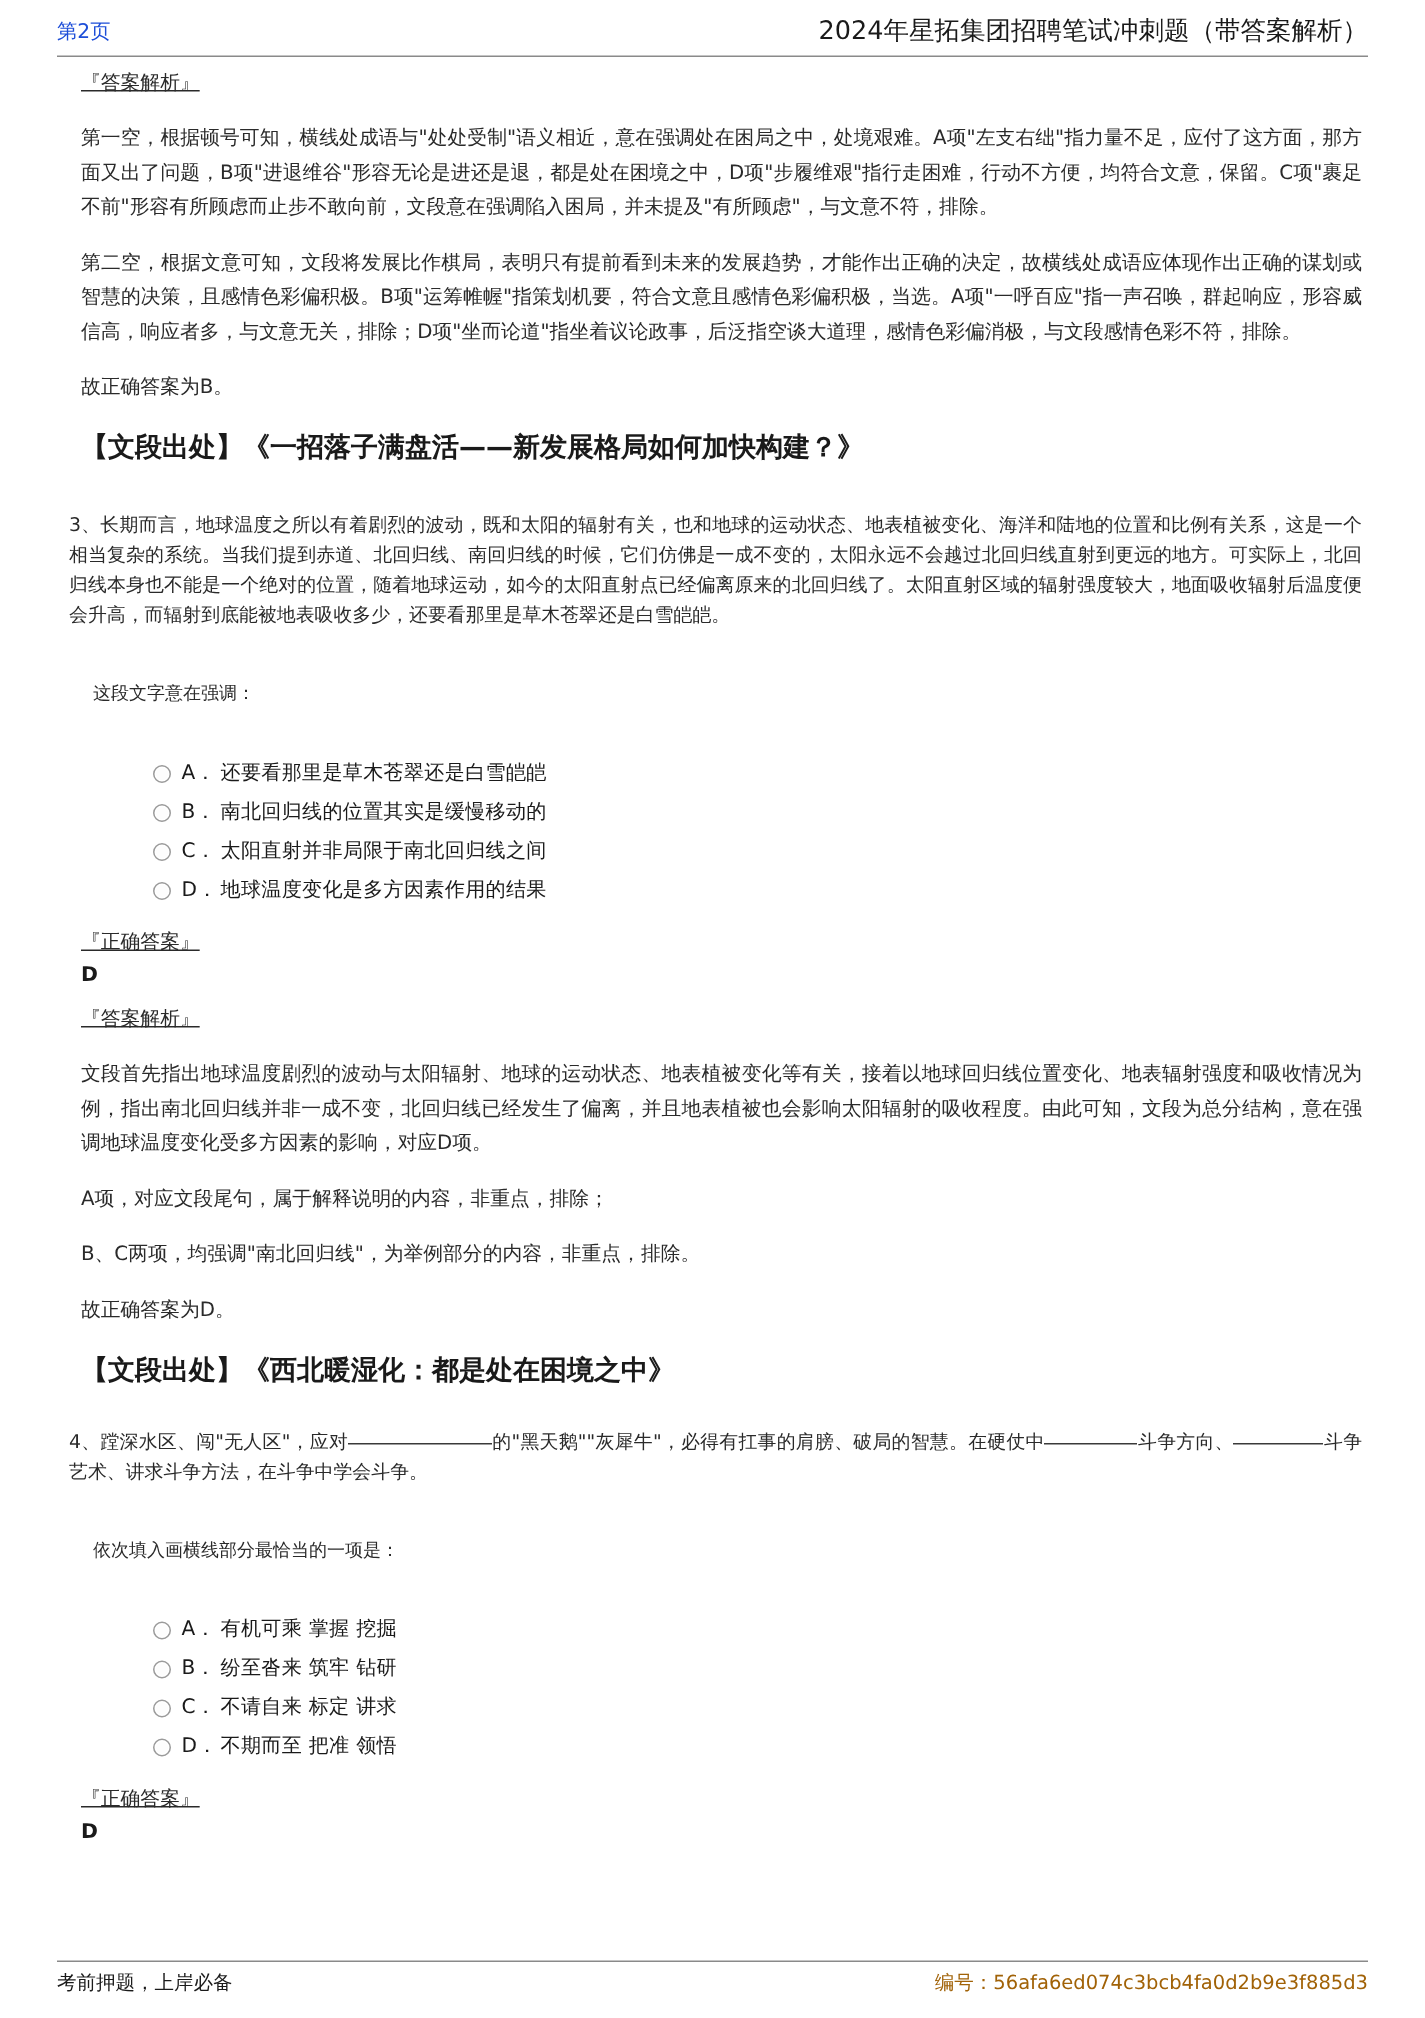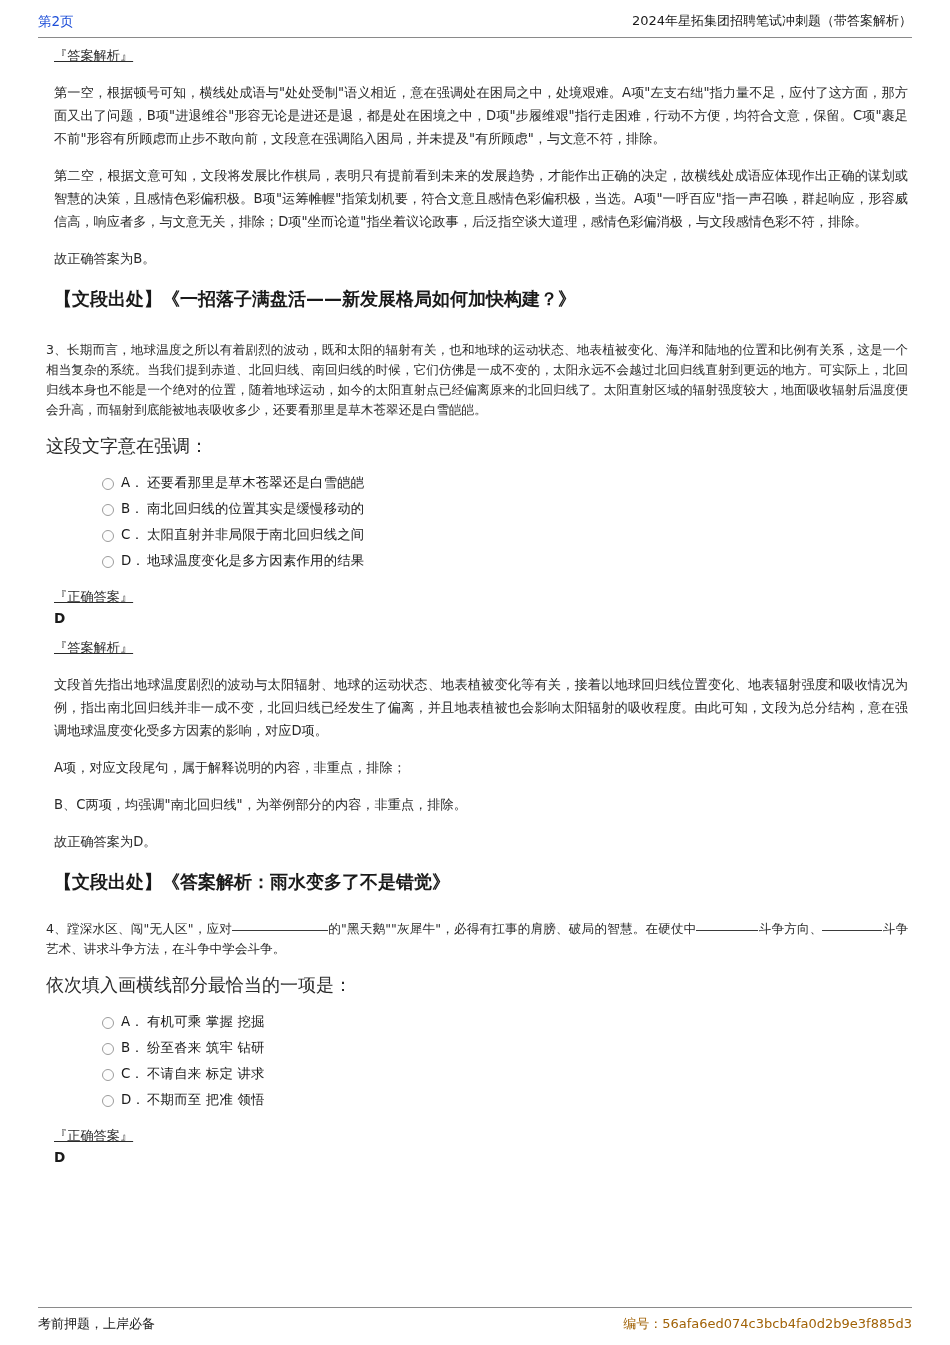--- a/index.html
+++ b/index.html
@@ -35,21 +35,21 @@
     justify-content: space-between;
     box-sizing: border-box;
   }
   .page-header .hdr-left {
     font-size: 13.5px;
     line-height: 18px;
     color: #1d4ed8;
     letter-spacing: 0px;
   }
   .page-header .hdr-right {
-    font-size: 13px;
+    font-size: 17px;
     line-height: 18px;
     color: #1a1a1a;
     letter-spacing: 0px;
   }
 
   
   .content {
     position: absolute;
     top: 45px;
     left: 46px;
@@ -84,24 +84,24 @@
 
   .source {
     font-size: 18px;
     line-height: 22px;
     color: #1a1a1a;
     margin: 0 0 0 8px;
     font-weight: 700;
   }
 
   .stem {
-    font-size: 18px;
+    font-size: 12px;
     line-height: 20px;
     color: #2a2a2a;
-    margin: 0;
+    margin: 16px;
   }
 
   .answer-key {
     font-size: 13.6px;
     line-height: 21px;
     color: #1a1a1a;
     margin: 0 0 0 8px;
     font-weight: 600;
   }
 
@@ -164,21 +164,21 @@
 
   
   .page-footer {
     position: absolute;
     left: 38px;
     right: 38px;
     bottom: 12px;
     height: 26px;
     border-top: 1px solid #8a8a8a;
     display: flex;
-    align-items: center;
+    align-items: flex-start;
     justify-content: space-between;
     padding-top: 6px;
     box-sizing: border-box;
   }
   .page-footer .ftr-left {
     font-size: 13px;
     line-height: 18px;
     color: #1a1a1a;
   }
   .page-footer .ftr-right {
@@ -252,21 +252,21 @@
     <div class="spacer-14"></div>
     <div class="para">文段首先指出地球温度剧烈的波动与太阳辐射、地球的运动状态、地表植被变化等有关，接着以地球回归线位置变化、地表辐射强度和吸收情况为例，指出南北回归线并非一成不变，北回归线已经发生了偏离，并且地表植被也会影响太阳辐射的吸收程度。由此可知，文段为总分结构，意在强调地球温度变化受多方因素的影响，对应D项。</div>
     <div class="spacer-14"></div>
     <div class="para">A项，对应文段尾句，属于解释说明的内容，非重点，排除；</div>
     <div class="spacer-14"></div>
     <div class="para">B、C两项，均强调"南北回归线"，为举例部分的内容，非重点，排除。</div>
     <div class="spacer-14"></div>
     <div class="para">故正确答案为D。</div>
     <div class="spacer-18"></div>
     <div class="source">
-      <span>【文段出处】</span><span>《答案解析：雨水变多了不是错觉》</span>
+      <span>【文段出处】</span><span>《西北暖湿化：都是处在困境之中》</span>
     </div>
 
     <div class="spacer-26"></div>
 
     <div class="passage"><span>4、蹚深水区、闯"无人区"，应对</span><span class="blank w-long"></span><span>的"黑天鹅""灰犀牛"，必得有扛事的肩膀、破局的智慧。在硬仗中</span><span class="blank w-mid"></span><span>斗争方向、</span><span class="blank w-short"></span><span>斗争艺术、讲求斗争方法，在斗争中学会斗争。</span></div>
 
     <div class="spacer-16"></div>
     <div class="stem">依次填入画横线部分最恰当的一项是：</div>
     <div class="spacer-14"></div>
 

